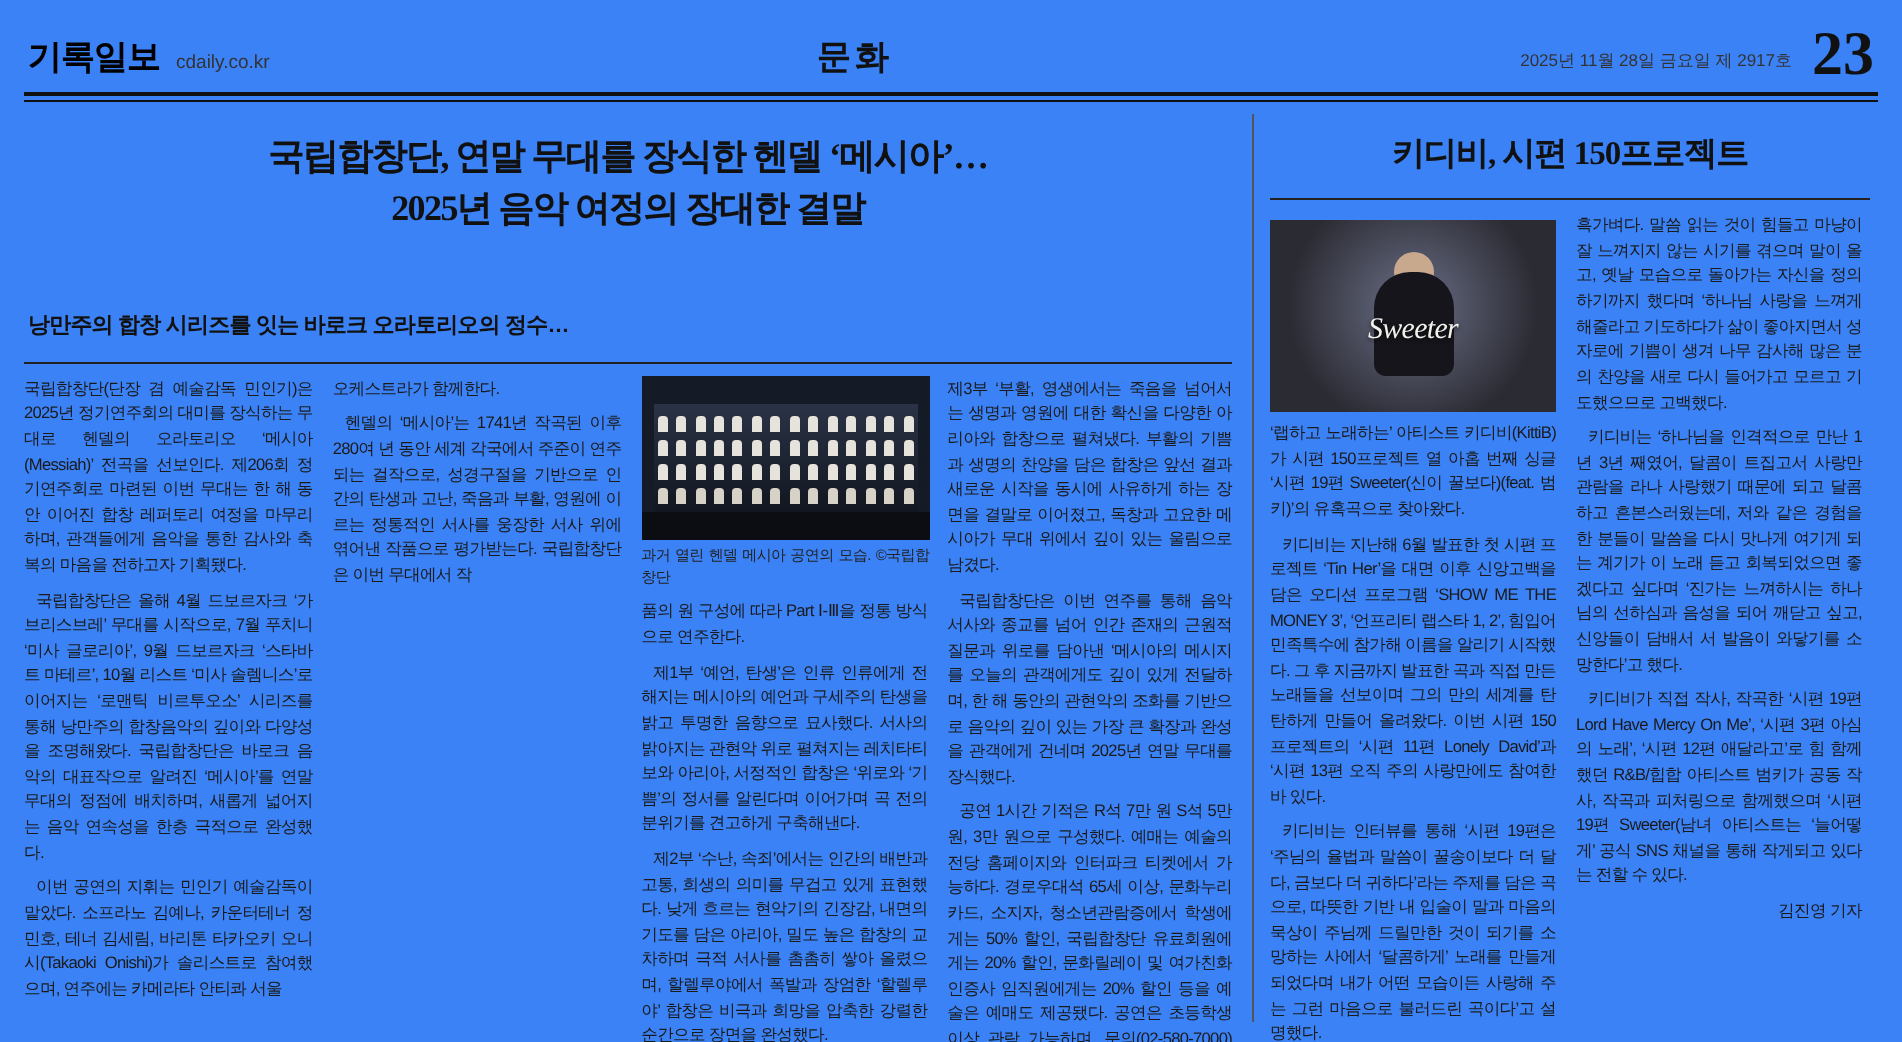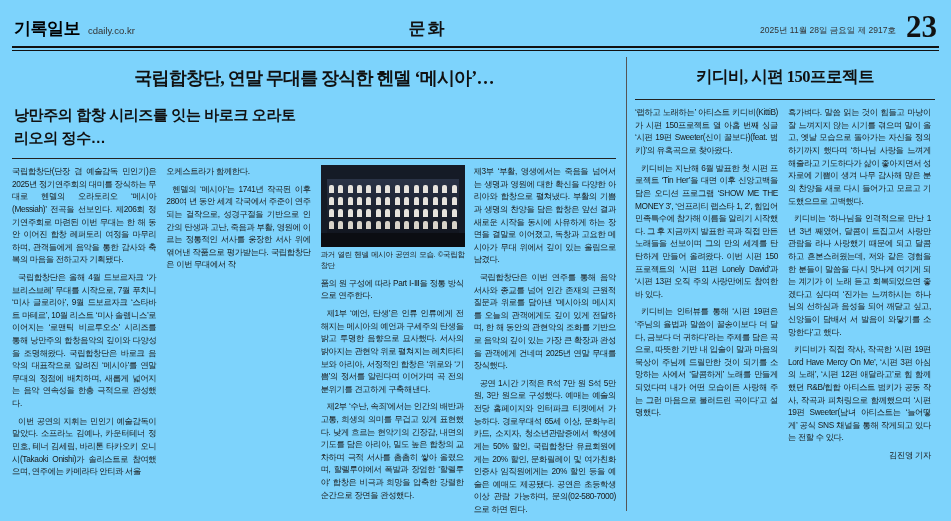--- a/index.html
+++ b/index.html
@@ -6,21 +6,21 @@
   html, body {
     margin: 0; padding: 0;
     background: #ffffff;
     width: 951px; height: 521px;
     font-family: "Liberation Sans", sans-serif;
     color: #111;
   }
   .page {
     position: relative;
     width: 951px; height: 521px;
-    background: #7dd3fc;
+    background: #3b82f6;
     overflow: hidden;
   }
 
   
   .masthead {
     display: flex;
     align-items: flex-end;
     justify-content: space-between;
     padding: 12px 14px 4px 14px;
     height: 44px;
@@ -102,26 +102,27 @@
     font-family: "Liberation Serif", serif;
     font-weight: bold;
     font-size: 16.5px;
     line-height: 1.5;
     text-align: center;
     padding: 14px 4px 8px 4px;
     letter-spacing: -0.5px;
   }
 
   .deck {
-    font-size: 15px;
+    font-size: 11px;
     line-height: 1.55;
     font-weight: bold;
     letter-spacing: -0.4px;
     padding: 2px 2px 6px 2px;
     width: 290px;
+    margin-top: 26px;
   }
   .deck div { margin-bottom: 1px; }
 
   .hr-under-head {
     border-top: 1px solid #222;
     margin: 2px 0 6px 0;
   }
 
   
   .cols {
@@ -250,20 +251,21 @@
   </div>
   <div class="rule-top"></div>
   <div class="rule-thin"></div>
 
   <div class="body-wrap">
 
     <div class="left-section">
 
       <div class="headline-main">
         <span>국립합창단, 연말 무대를 장식한 헨델 ‘메시아’…</span>
+        <span class="l2">2025년 음악 여정의 장대한 결말</span>
       </div>
 
       <div class="cols">
         <div class="deck">
           <div>낭만주의 합창 시리즈를 잇는 바로크 오라토리오의 정수…</div>
         </div>
       </div>
       <div class="hr-under-head"></div>
 
       <div class="cols">
@@ -368,20 +370,26 @@
     <div class="divider-v"></div>
 
     <div class="right-section">
       <div class="headline-side">
         <span>키디비, 시편 150프로젝트</span><br>
       </div>
       <div class="hr-under-head"></div>
 
       <div class="right-cols">
         <div class="col rcol">
+          <div class="photo-album">
+            <div class="glow"></div>
+            <div class="head"></div>
+            <div class="figure"></div>
+            <div class="wordmark">Sweeter</div>
+          </div>
           <p class="noindent">‘랩하고 노래하는’ 아티스트 키디비(KittiB)가 시편 150프로젝트 열 아홉 번째 싱글 ‘시편 19편 Sweeter(신이 꿀보다)(feat. 범키)’의 유혹곡으로 찾아왔다.</p>
           <p>키디비는 지난해 6월 발표한 첫 시편 프로젝트 ‘Tin Her’을 대면 이후 신앙고백을 담은 오디션 프로그램 ‘SHOW ME THE MONEY 3’, ‘언프리티 랩스타 1, 2’, 힘입어 민족특수에 참가해 이름을 알리기 시작했다. 그 후 지금까지 발표한 곡과 직접 만든 노래들을 선보이며 그의 만의 세계를 탄탄하게 만들어 올려왔다. 이번 시편 150프로젝트의 ‘시편 11편 Lonely David’과 ‘시편 13편 오직 주의 사랑만에도 참여한 바 있다.</p>
           <p>키디비는 인터뷰를 통해 ‘시편 19편은 ‘주님의 율법과 말씀이 꿀송이보다 더 달다, 금보다 더 귀하다’라는 주제를 담은 곡으로, 따뜻한 기반 내 입술이 말과 마음의 묵상이 주님께 드릴만한 것이 되기를 소망하는 사에서 ‘달콤하게’ 노래를 만들게 되었다며 내가 어떤 모습이든 사랑해 주는 그런 마음으로 불러드린 곡이다’고 설명했다.</p>
         </div>
         <div class="col rcol">
           <p class="noindent">흑가벼다. 말씀 읽는 것이 힘들고 마냥이 잘 느껴지지 않는 시기를 겪으며 말이 올고, 옛날 모습으로 돌아가는 자신을 정의하기까지 했다며 ‘하나님 사랑을 느껴게 해줄라고 기도하다가 삶이 좋아지면서 성자로에 기쁨이 생겨 나무 감사해 많은 분의 찬양을 새로 다시 들어가고 모르고 기도했으므로 고백했다.</p>
           <p>키디비는 ‘하나님을 인격적으로 만난 1년 3년 째였어, 달콤이 트집고서 사랑만 관람을 라나 사랑했기 때문에 되고 달콤하고 흔본스러웠는데, 저와 같은 경험을 한 분들이 말씀을 다시 맛나게 여기게 되는 계기가 이 노래 듣고 회복되었으면 좋겠다고 싶다며 ‘진가는 느껴하시는 하나님의 선하심과 음성을 되어 깨닫고 싶고, 신앙들이 담배서 서 발음이 와닿기를 소망한다’고 했다.</p>
           <p>키디비가 직접 작사, 작곡한 ‘시편 19편 Lord Have Mercy On Me’, ‘시편 3편 아심의 노래’, ‘시편 12편 애달라고’로 힘 함께했던 R&amp;B/힙합 아티스트 범키가 공동 작사, 작곡과 피처링으로 함께했으며 ‘시편 19편 Sweeter(남녀 아티스트는 ‘늘어떻게’ 공식 SNS 채널을 통해 작게되고 있다는 전할 수 있다.</p>
           <div class="byline">김진영 기자</div>
         </div>

